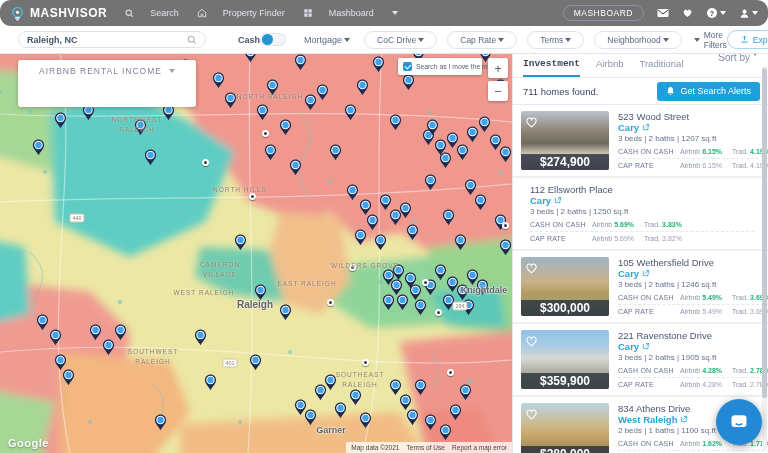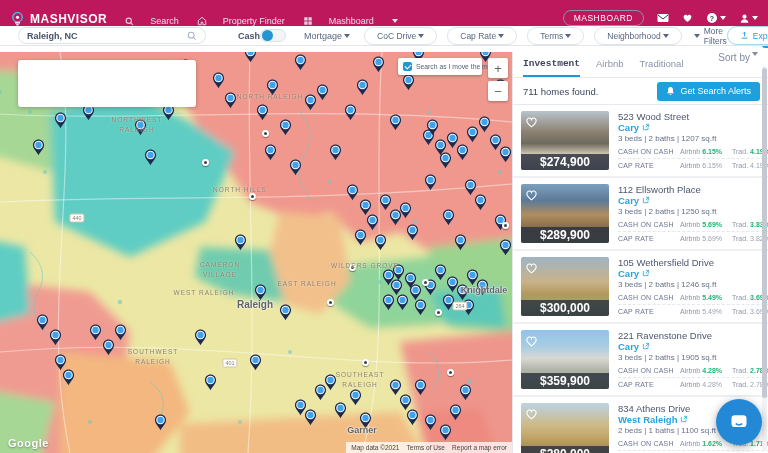--- a/index.html
+++ b/index.html
@@ -1,31 +1,31 @@
 <!DOCTYPE html>
 <html><head>
 <meta charset="utf-8">
 <style>
   * { margin:0; padding:0; box-sizing:border-box; }
   html,body { width:768px; height:453px; overflow:hidden; font-family:"Liberation Sans", sans-serif; background:#fff; }
   .root { position:relative; width:768px; height:453px; }
 
   
-  .navbar { position:absolute; left:0; top:0; width:768px; height:26px; background:#be185d; display:flex; align-items:flex-end; padding:0 10px; color:#fff; z-index:30; }
+  .navbar { position:absolute; left:0; top:0; width:768px; height:26px; background:#737373; display:flex; align-items:center; padding:0 10px; color:#fff; z-index:30;border-radius:11px; }
   .logo { display:flex; align-items:center; gap:5px; margin-right:18px; }
   .logo-mark { width:15px; height:15px; }
   .logo-text { font-size:12px; font-weight:bold; letter-spacing:.5px; color:#fff; }
   .nav-item { display:flex; align-items:center; gap:16px; font-size:9px; color:#dfe3ee; margin-right:18px; cursor:pointer; }
   .nav-item svg { opacity:.9; }
   .nav-right { margin-left:auto; display:flex; align-items:center; gap:13px; }
   .mashboard-btn { border:1px solid #8a91a8; border-radius:10px; padding:2px 10px; font-size:8.5px; letter-spacing:.5px; color:#fff; background:transparent; }
   .caret { display:inline-block; width:0; height:0; border-left:3px solid transparent; border-right:3px solid transparent; border-top:4px solid currentColor; margin-left:2px; }
 
   
-  .toolbar { position:absolute; left:0; top:26px; width:768px; height:20px; background:#fff; border-bottom:1px solid #e2e5ec; display:flex; align-items:center; z-index:29; }
+  .toolbar { position:absolute; left:0; top:26px; width:768px; height:28px; background:#fff; border-bottom:1px solid #e2e5ec; display:flex; align-items:center; z-index:29; }
   .search-box { position:relative; margin-left:18px; width:192px; height:17px; border:1px solid #dfe2ea; border-radius:9px; display:flex; align-items:center; padding:0 8px; }
   .search-box input { border:none; outline:none; width:160px; font-size:9px; font-weight:bold; color:#49536e; font-family:"Liberation Sans",sans-serif; background:transparent; }
   .cash-wrap { display:flex; align-items:center; margin-left:32px; font-size:9px; font-weight:bold; color:#49536e; }
   .toggle { width:26px; height:13px; border:1px solid #dfe2ea; background:#f2f4f8; border-radius:7px; position:relative; cursor:pointer; }
   .toggle .knob { position:absolute; left:1px; top:0px; width:11px; height:11px; border-radius:50%; background:#2196d3; }
   .mortgage { display:flex; align-items:center; font-size:9px; color:#5a6782; margin-left:18px; cursor:pointer; }
   .filters { display:flex; align-items:center; gap:10px; margin-left:14px; }
   .filter-btn { height:18px; border:1px solid #dfe3ec; border-radius:9px; background:#fff; color:#5a6782; font-size:8.5px; padding:0 12px; display:flex; align-items:center; cursor:pointer; white-space:nowrap; }
   .more-filters { display:flex; align-items:center; font-size:8.5px; color:#5a6782; margin-left:12px; cursor:pointer; }
   .more-filters .caret { margin:0 4px 0 0; }
@@ -902,28 +902,32 @@
 VILLAGE</div>
         <div class="area-label" style="left: 204px; top: 241px;">WEST RALEIGH</div>
         <div class="area-label" style="left: 307px; top: 232px;">EAST RALEIGH</div>
         <div class="area-label" style="left: 365px; top: 214px;">WILDERS GROVE</div>
         <div class="area-label" style="left: 153px; top: 305px;">SOUTHWEST
 RALEIGH</div>
         <div class="area-label" style="left: 360px; top: 328px;">SOUTHEAST
 RALEIGH</div>
         <div class="city-label" style="left: 255px; top: 252px; font-size: 10px;">Raleigh</div>
         <div class="city-label" style="left: 484px; top: 238px; font-size: 9px;">Knightdale</div>
-        <div class="city-label" style="left: 362px; top: 378px; font-size: 9px;">Garner</div>
+        <div class="city-label" style="left: 331px; top: 378px; font-size: 9px;">Garner</div>
         <div class="shield" style="left: 90px; top: 51px;">70</div>
         <div class="shield" style="left: 77px; top: 166px;">440</div>
         <div class="shield" style="left: 230px; top: 311px;">401</div>
         <div class="shield" style="left: 460px; top: 254px;">264</div>
       </div>
 
     <div class="legend">
+      <div class="legend-title">
+        <span>AIRBNB RENTAL INCOME</span>
+        <span class="caret" style="color:#9aa2b4"></span>
+      </div>
     </div>
 
     <div class="move-box">
       <div class="checkbox"></div>
       <span class="move-label">Search as I move the map</span>
     </div>
     <div class="zoom-btns">
       <div class="zoom-btn">+</div>
       <div class="zoom-btn">−</div>
     </div>
@@ -976,26 +980,20 @@
               <span class="metric-pair"><span class="lbl">Trad.</span><span class="val green">4.19%</span></span>
             </div>
             <div class="metric-row capline">
               <span class="metric-label">CAP RATE</span>
               <span class="metric-pair"><span class="lbl">Airbnb</span><span class="val gray">6.15%</span></span>
               <span class="metric-pair"><span class="lbl">Trad.</span><span class="val gray">4.19%</span></span>
             </div>
           </div>
         </div>
         <div class="card">
-          <div class="thumb photo-1">
-            <div class="heart"><svg width="13" height="12" viewBox="0 0 24 22">
-                <path d="M12 20 C4 14 2 9 4.5 5.5 C7 2.5 11 3.5 12 6.5 C13 3.5 17 2.5 19.5 5.5 C22 9 20 14 12 20 Z" fill="none" stroke="#fff" stroke-width="2"></path>
-              </svg></div>
-            <div class="price">$289,900</div>
-          </div>
           <div class="card-info">
             <div class="addr">112 Ellsworth Place</div>
             <div class="area">
               <span>Cary</span>
               <span><svg width="8" height="8" viewBox="0 0 24 24">
                   <path d="M4 6 V20 H18 V13" fill="none" stroke="#2aa3dc" stroke-width="2.4"></path>
                   <path d="M12 4 H20 V12 M20 4 L11 13" fill="none" stroke="#2aa3dc" stroke-width="2.4"></path>
                 </svg></span>
             </div>
             <div class="specs">3 beds  |  2 baths  |  1250 sq.ft</div>

